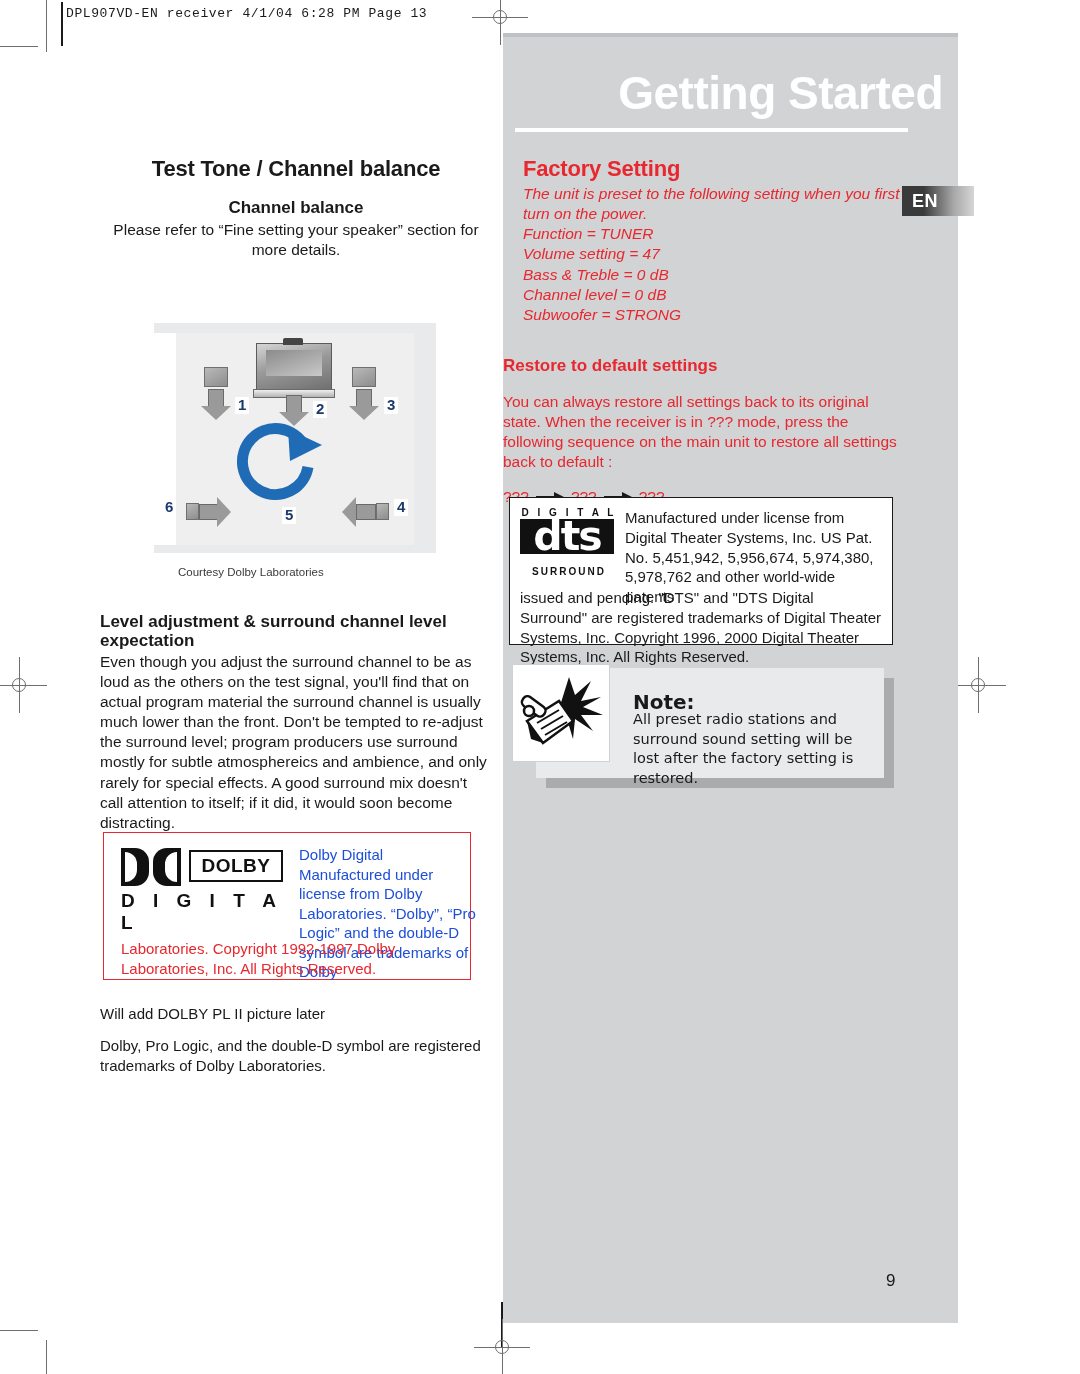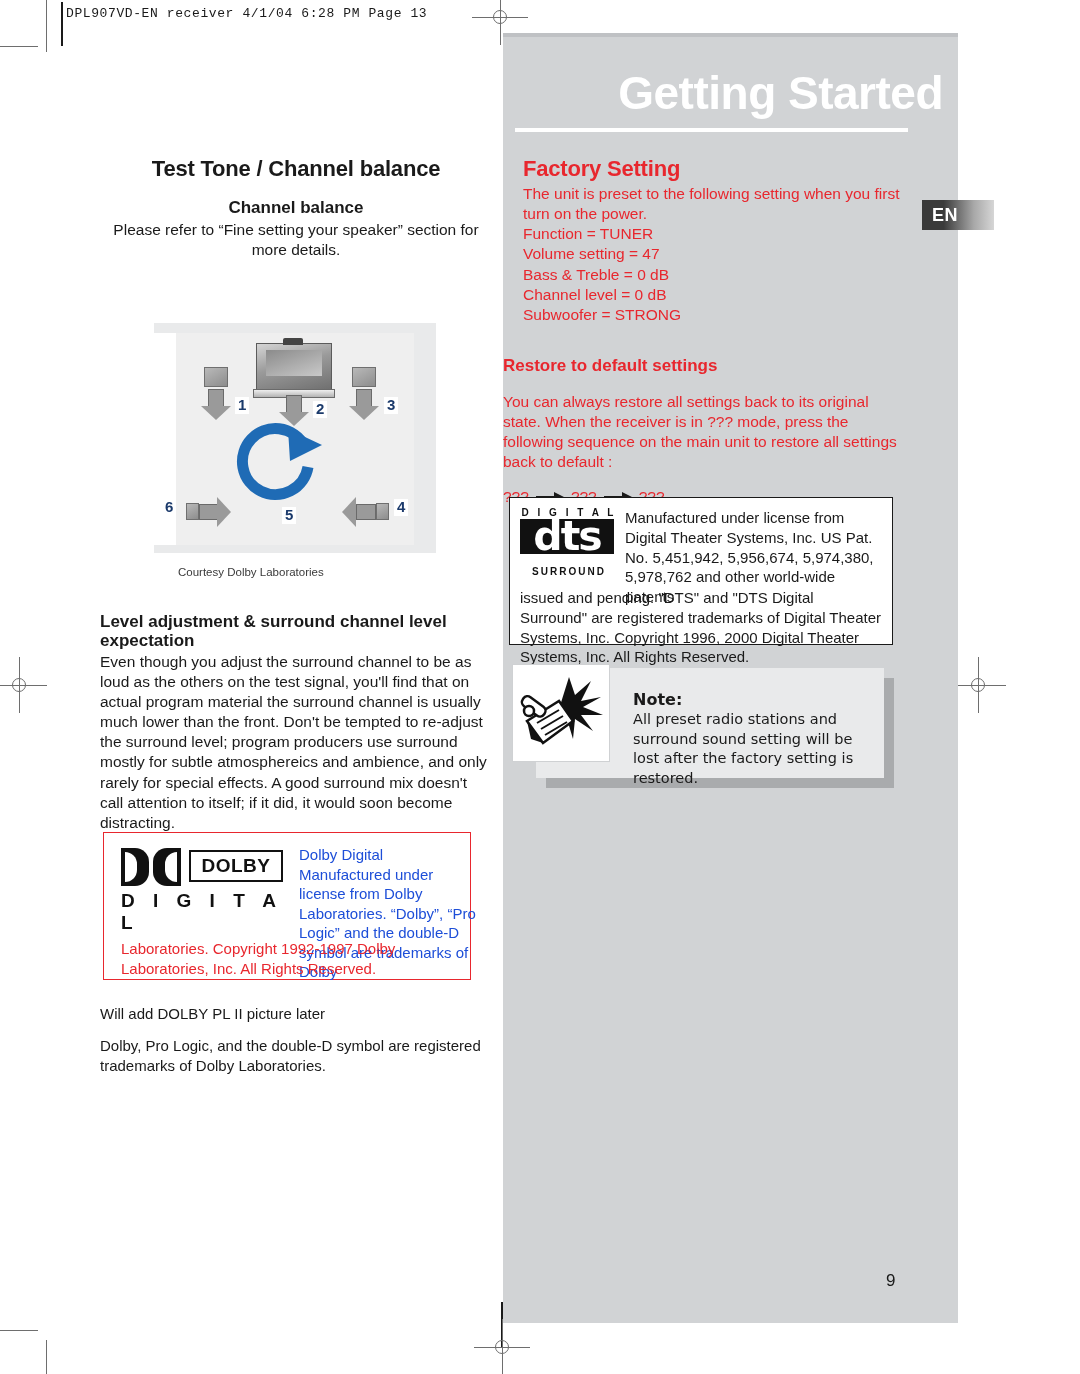--- a/index.html
+++ b/index.html
@@ -46,27 +46,26 @@
     letter-spacing:-.5px;
     line-height:1.0;
     font-family:"Liberation Sans",sans-serif;
   }
   .gs-rule{
     position:absolute;left:515px;top:128px;width:393px;height:4px;background:#ffffff;
   }
 
   
   .en-badge{
-    position:absolute;left:902px;top:200px;width:72px;height:30px;
+    position:absolute;left:902px;top:186px;width:72px;height:30px;
     background:linear-gradient(to right,#3a3a3a 0%,#3a3a3a 30%,#a8a8a8 72%,#d6d6d6 100%);
     color:#ffffff;font-size:18px;font-weight:bold;
     display:flex;align-items:center;
     padding-left:10px;box-sizing:border-box;
     letter-spacing:.5px;
-    margin-left:20px;
   }
 
   
   .h1{
     font-size:22px;font-weight:bold;color:#1a1a1a;
     letter-spacing:-.2px;
   }
   .h2{
     font-size:17px;font-weight:bold;color:#1a1a1a;
   }
@@ -179,21 +178,21 @@
     font-size:15px;line-height:1.30;color:#e8272e;
   }
 
   
   .foot1{position:absolute;left:100px;top:1005px;width:392px;font-size:15px;color:#1a1a1a;}
   .foot2{position:absolute;left:100px;top:1036px;width:392px;font-size:15px;color:#1a1a1a;line-height:1.30;}
 
   
   .col-right{position:absolute;left:503px;top:156px;width:390px;padding-left:20px;}
   .col-right .h1{margin:0 0 2px 0;}
-  .col-right p{margin:0;}
+  .col-right p{margin:0;font-style:italic;}
   .rs-block{position:absolute;left:503px;top:356px;width:398px;}
   .rs-block .h2{margin:0 0 2px 0;}
   .seq{display:flex;align-items:center;gap:7px;font-size:15.5px;color:#e8272e;margin-top:1px;}
   .seq svg{display:block;}
 
   
   .dts-box{
     position:absolute;left:509px;top:497px;width:384px;height:148px;
     border:1.5px solid #1a1a1a;box-sizing:border-box;background:#ffffff;
   }
@@ -221,21 +220,21 @@
   .note-shadow{
     position:absolute;left:546px;top:678px;width:348px;height:110px;background:#a9abad;
   }
   .note-box{
     position:absolute;left:536px;top:668px;width:348px;height:110px;background:#e9eaeb;
   }
   .note-icon{
     position:absolute;left:512px;top:664px;width:98px;height:98px;background:#ffffff;border:1px solid #cfd1d3;box-sizing:border-box;
   }
   .note-title{
-    position:absolute;left:633px;top:690px;font-size:16px;font-weight:bold;color:#1a1a1a;
+    position:absolute;left:633px;top:690px;font-size:20px;font-weight:bold;color:#1a1a1a;
     font-family:"DejaVu Sans",sans-serif;
   }
   .note-text{
     position:absolute;left:633px;top:710px;width:250px;
     font-size:14.5px;line-height:1.35;color:#1a1a1a;
     font-family:"DejaVu Sans",sans-serif;
   }
 
   
   .pageno{

